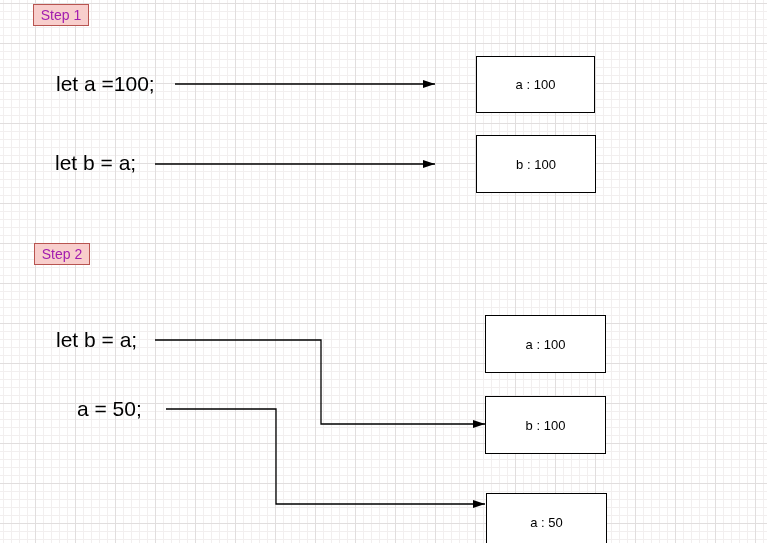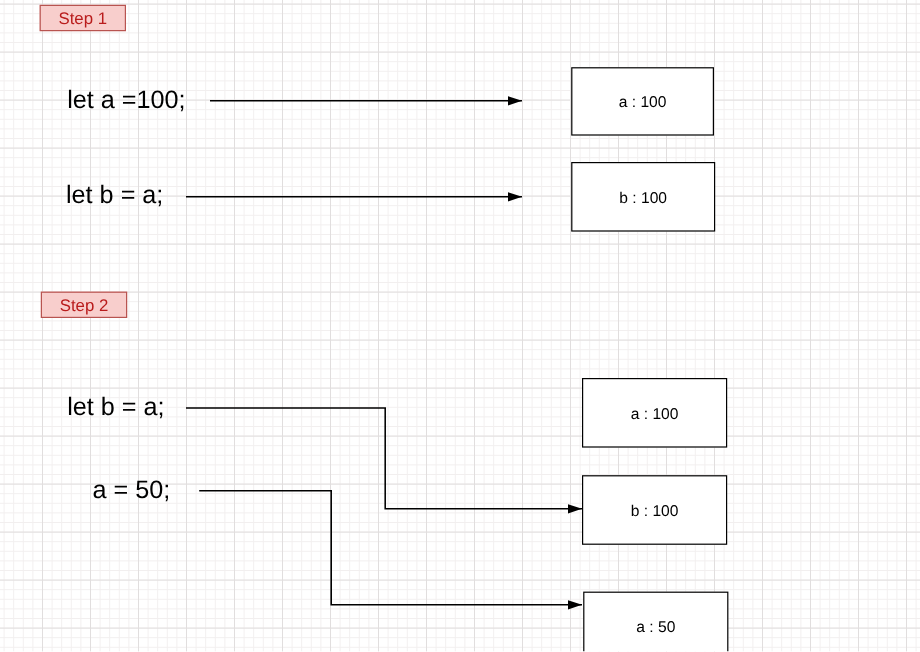--- a/index.html
+++ b/index.html
@@ -28,30 +28,30 @@
     width: 767px; height: 543px;
     pointer-events: none;
   }
   .connector-layer polyline, .connector-layer line {
     stroke: #000000;
     stroke-width: 1.3;
     fill: none;
   }
   .step-label {
     position: absolute;
-    width: 72px;
+    width: 56px;
     height: 22px;
     box-sizing: border-box;
     background: #f8cecc;
     border: 1px solid #b85450;
     display: flex;
     align-items: center;
     justify-content: center;
     font-size: 14px;
-    color: #b91c1c;
+    color: #a21caf;
     white-space: nowrap;
   }
   .code {
     position: absolute;
     font-size: 21px;
     line-height: 26px;
     color: #000000;
     white-space: nowrap;
     margin-left: 16px;
   }

